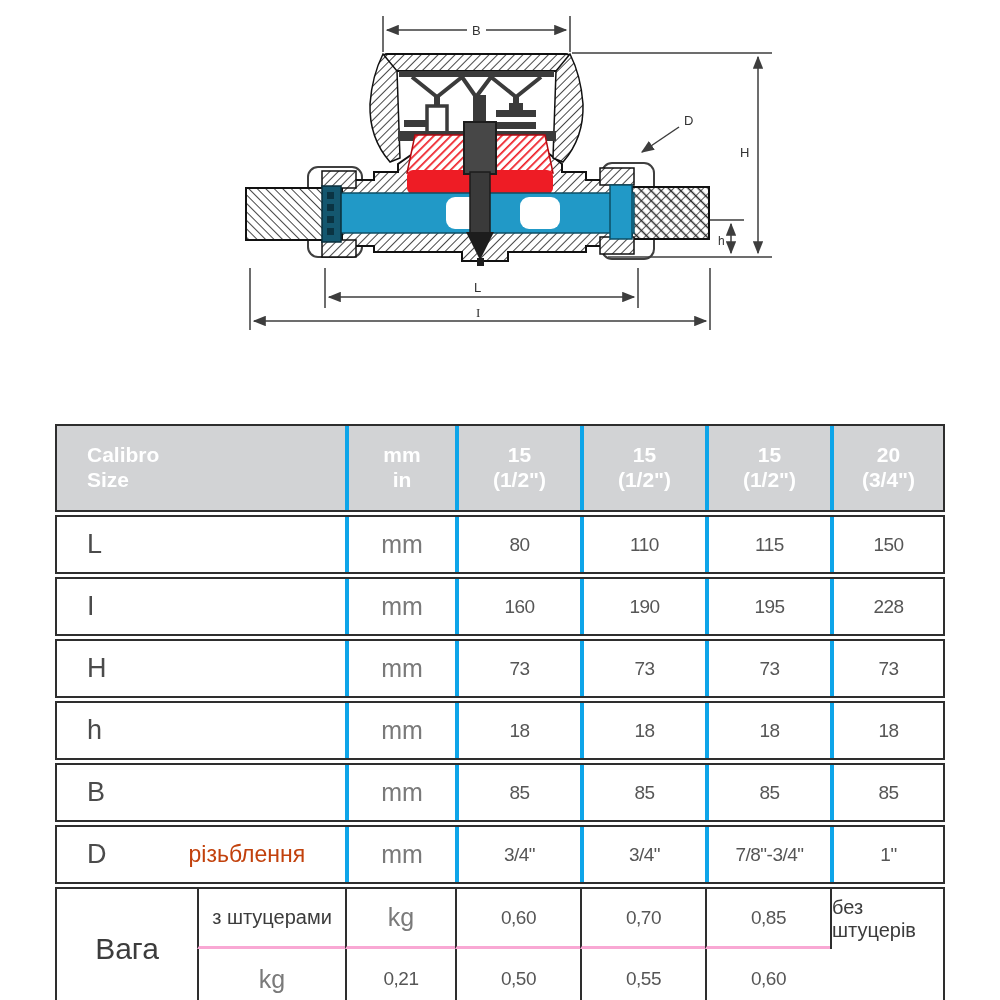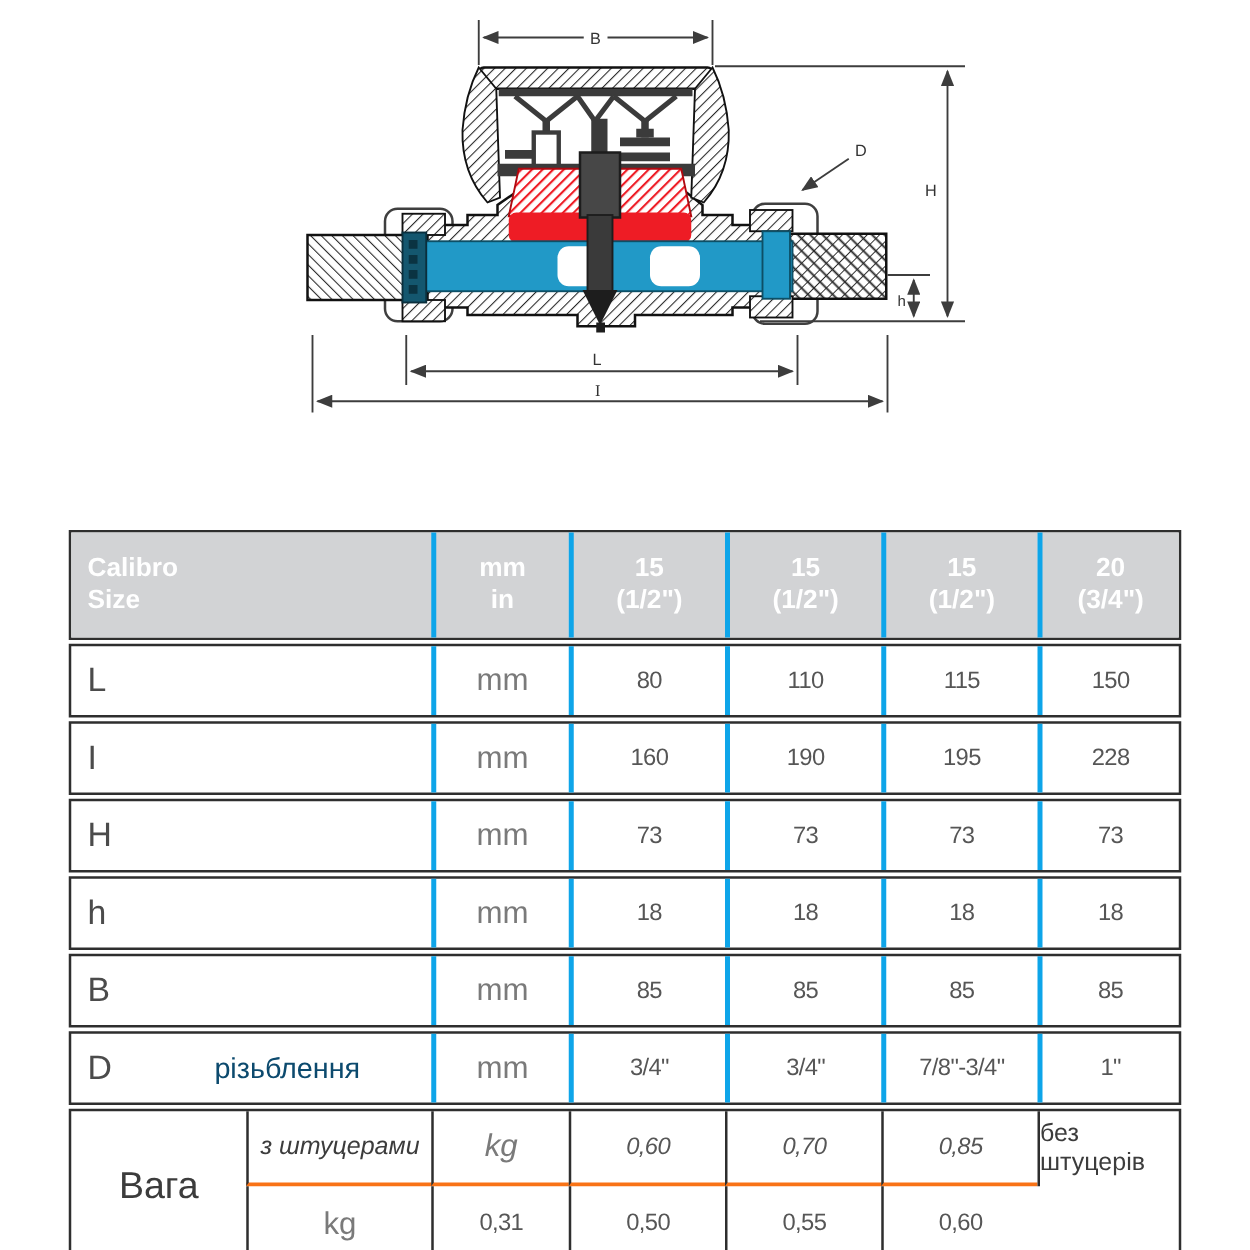--- a/index.html
+++ b/index.html
@@ -5,36 +5,36 @@
   html,body{margin:0;padding:0;background:#fff;}
   body{width:1000px;height:1000px;font-family:"Liberation Sans",sans-serif;}
   .page{position:relative;width:1000px;height:1000px;background:#fff;overflow:hidden;}
   svg.diagram{position:absolute;top:0;left:0;}
 
   .spec-table{position:absolute;left:55px;top:424px;width:890px;}
   .t-row{display:grid;grid-template-columns:288px 110px 125px 125px 125px 113px;
          border:2px solid #2e2e2e;background:#fff;margin-bottom:3px;box-sizing:content-box;}
   .t-row .cell{display:flex;align-items:center;justify-content:center;
          border-left:4px solid #0ea5e9;box-sizing:border-box;overflow:hidden;}
-  .t-row .cell:first-child{border-left:none;justify-content:flex-start;padding-left:13px;}
+  .t-row .cell:first-child{border-left:none;justify-content:flex-start;padding-left:30px;}
   .t-row.header{height:84px;}
   .t-row.header .cell{background:#d2d3d5;color:#fff;font-weight:bold;font-size:21px;line-height:1.18;text-align:center;}
   .t-row.header .cell:first-child{text-align:left;}
   .t-row.data{height:55px;}
   .lbl{font-size:27px;color:#4b4b4b;font-weight:400;}
-  .note{font-size:23px;color:#0c4a6e;margin-left:82px;}
+  .note{font-size:23px;color:#c2410c;margin-left:82px;}
   .unit{font-size:25px;color:#7a7a7a;}
   .val{font-size:19px;color:#565656;letter-spacing:-0.5px;}
 
   .t-weight{display:grid;grid-template-columns:140px 148px 110px 125px 125px 125px 113px;
             grid-template-rows:60px 60px;border:2px solid #2e2e2e;background:#fff;box-sizing:content-box;}
   .t-weight .cell{display:flex;align-items:center;justify-content:center;
             border-left:2px solid #2e2e2e;box-sizing:border-box;}
   .t-weight .wlabel{grid-row:1 / span 2;border-left:none;font-size:30px;color:#3c3c3c;}
-  .t-weight .r1{border-bottom:3px solid #f97316;font-style:italic;}
+  .t-weight .r1{border-bottom:3px solid #f9a8d4;}
   .sub{font-size:20px;color:#3c3c3c;}
 </style>
 </head>
 <body>
 
 <div class="page">
 
   <svg class="diagram" width="1000" height="400" viewBox="0 0 1000 400">
     <defs>
       <pattern id="hatchA" width="6" height="6" patternUnits="userSpaceOnUse" patternTransform="rotate(45)">
@@ -328,21 +328,21 @@
           <span class="val">0,85</span>
         </div>
 
       <div class="cell">
           <span class="sub">без штуцерів</span>
         </div>
       <div class="cell">
           <span class="unit">kg</span>
         </div>
       <div class="cell">
-          <span class="val">0,31</span>
+          <span class="val">0,21</span>
         </div>
       <div class="cell">
           <span class="val">0,50</span>
         </div>
       <div class="cell">
           <span class="val">0,55</span>
         </div>
       <div class="cell">
           <span class="val">0,60</span>
         </div>

